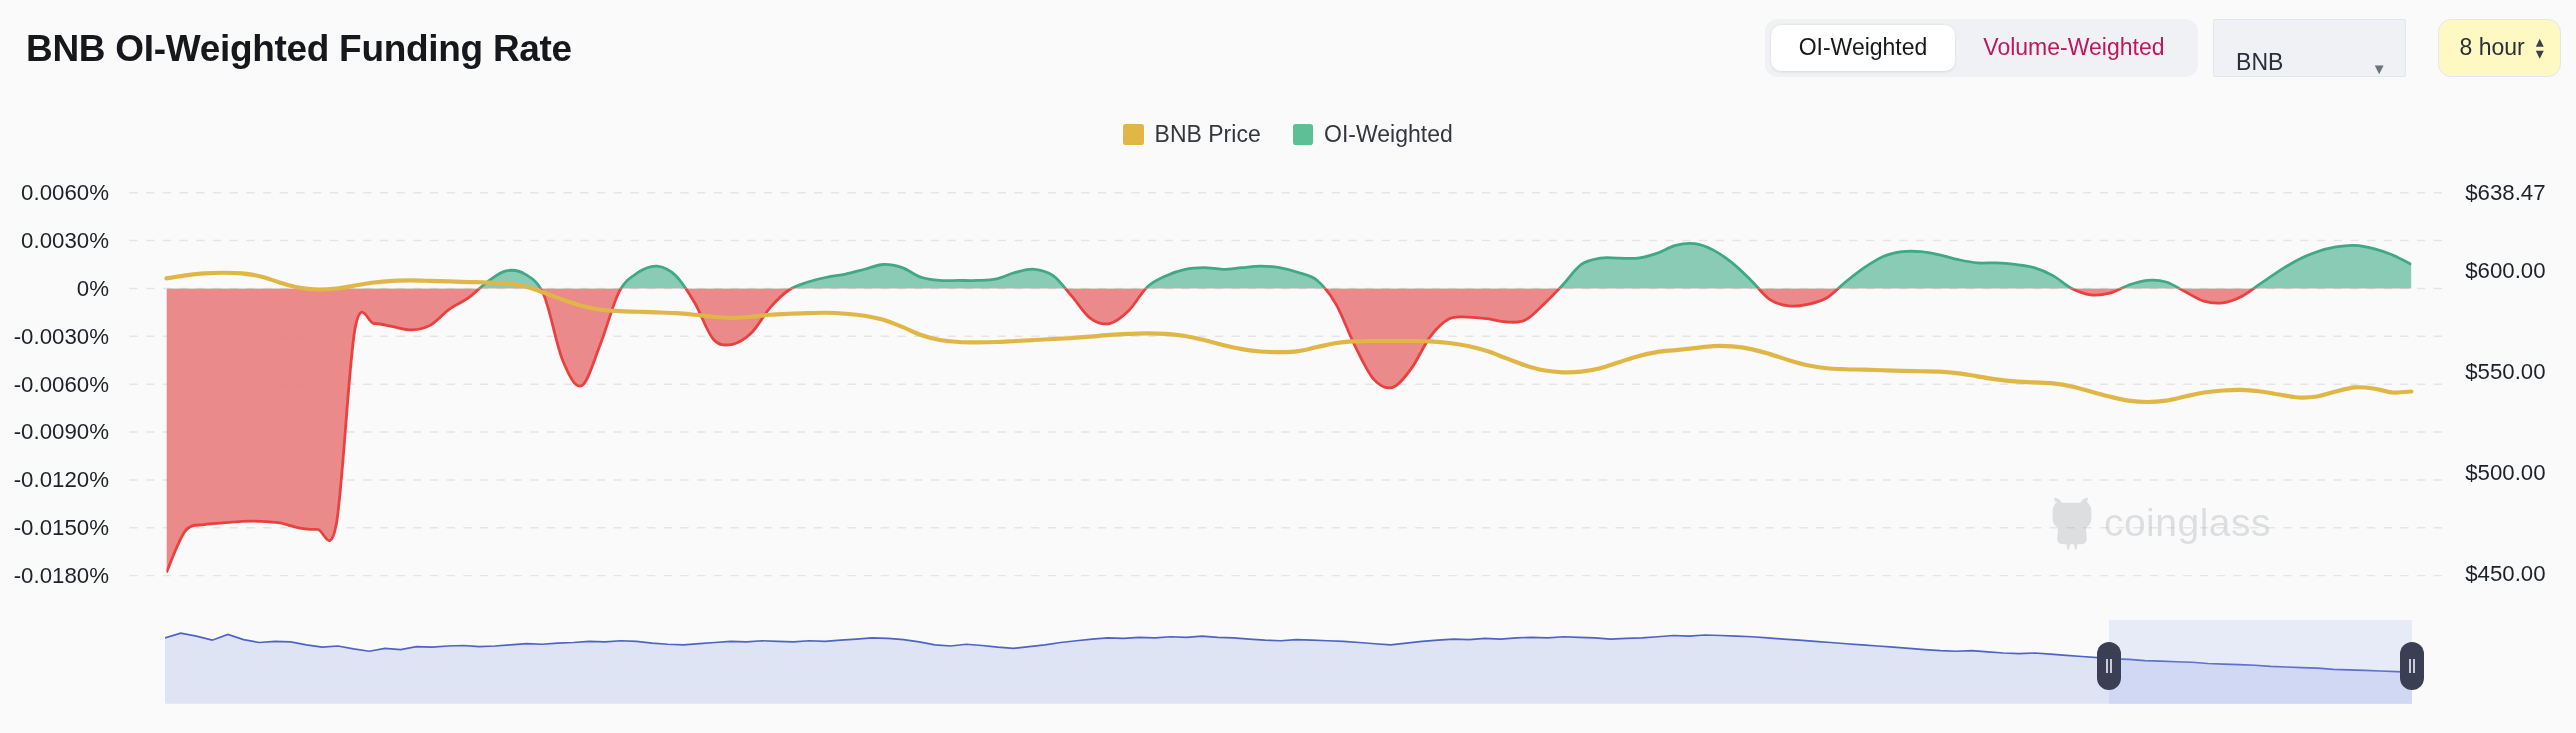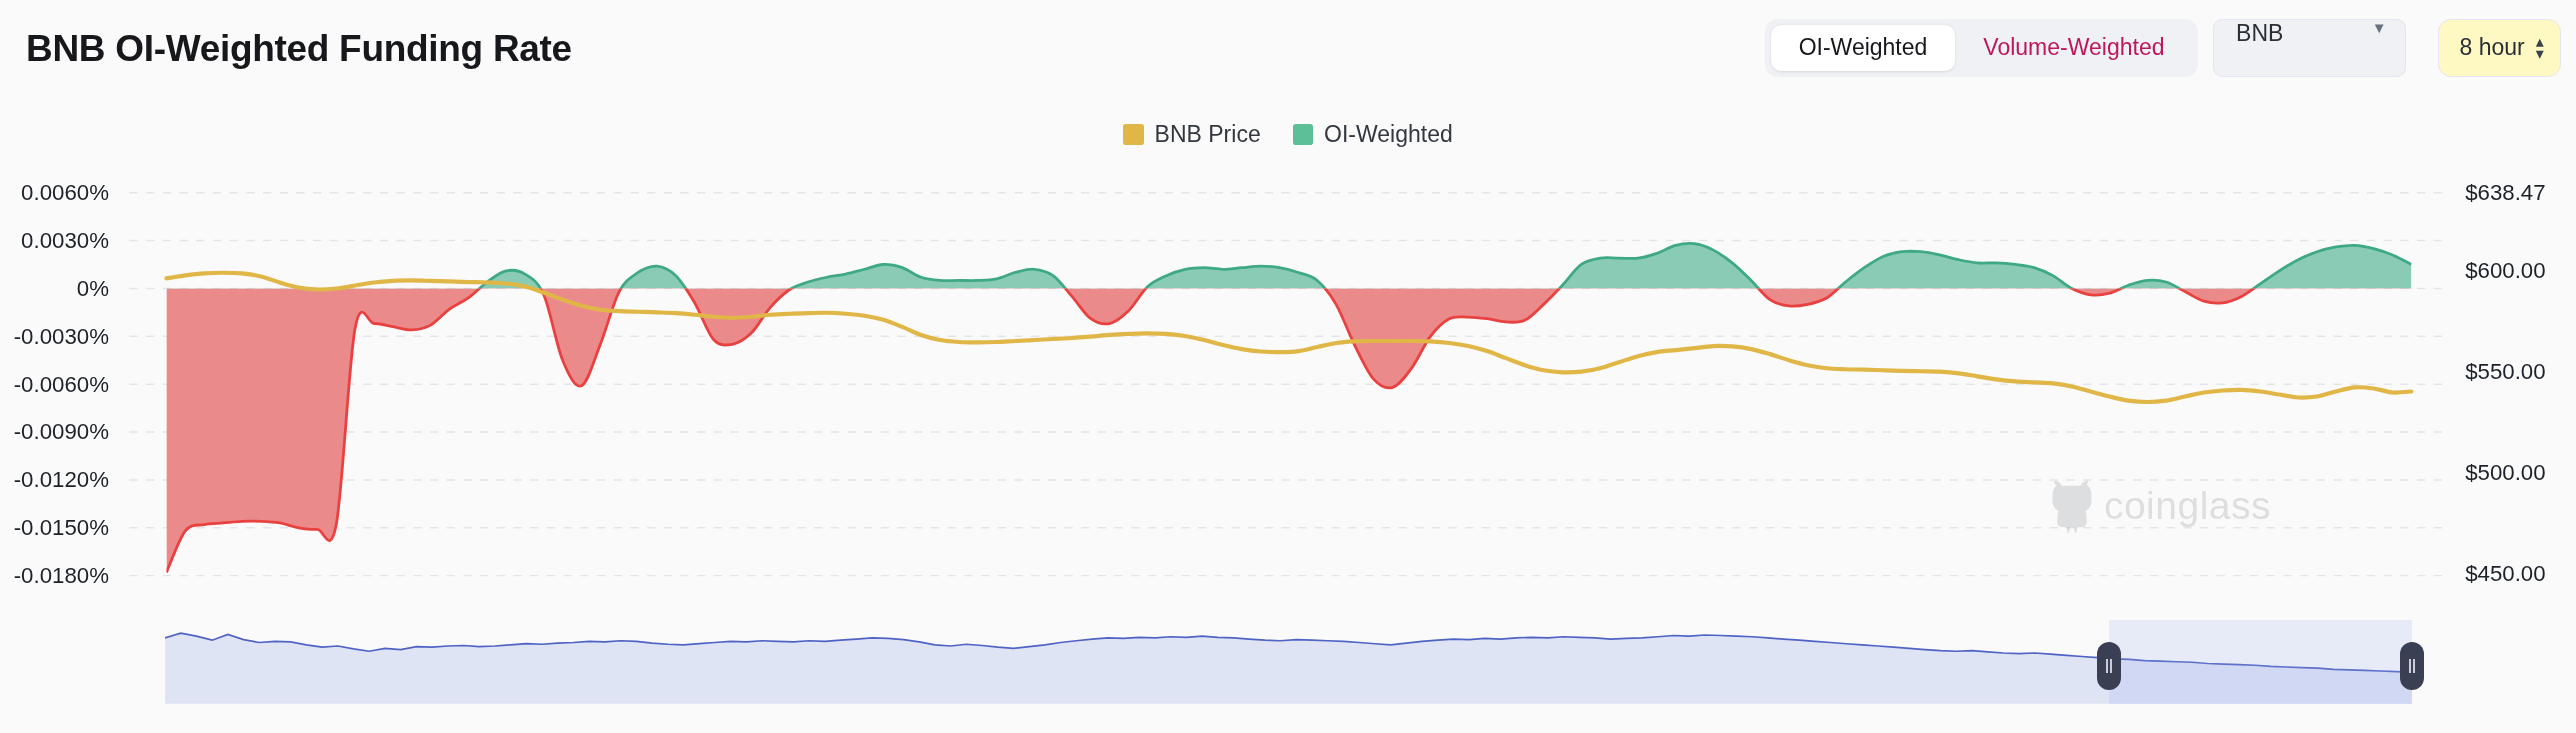--- a/index.html
+++ b/index.html
@@ -29,23 +29,23 @@
   .seg-btn {
     display: flex; align-items: center; justify-content: center;
     height: 46px; padding: 0 28px; border-radius: 10.2px;
     font-size: 23px; color: #be185d; white-space: nowrap;
     background: transparent; border: none; cursor: pointer;
     font-family: "Liberation Sans", sans-serif;
   }
   .seg-btn.active { background: #FFFFFF; color: #16181c; font-weight: 500; box-shadow: 0 0.9px 2.8px rgba(0,0,0,.10); }
 
   .select-box {
-    display: flex; align-items: flex-start; justify-content: space-between;
+    display: flex; align-items: flex-end; justify-content: space-between;
     height: 58px; min-width: 193px; padding: 0 18.6px 0 22px;
-    background: #EFF1F5; border: 0.9px solid #E2E6EE; border-radius: 9px;
+    background: #EFF1F5; border: 0.9px solid #E2E6EE; border-radius: 2px;
     font-size: 23px; color: #2b2f38; cursor: pointer;
   }
   .select-box .caret { margin-left: 32px; font-size: 15px; color: #6b7280; line-height: 1; }
 
   .stepper-box {
     display: flex; align-items: center; gap: 11px;
     height: 58px; padding: 0 16.7px 0 20.4px;
     background: #fef9c3; border: 0.9px solid #E2E6EE; border-radius: 13px;
     font-size: 23px; color: #2b2f38; cursor: pointer; white-space: nowrap; margin-left: 17px;
   }
@@ -62,21 +62,21 @@
 
   
   .chart-wrap { position: absolute; left: 0; top: 163px; width: 2360px; height: 436px; }
   .chart-svg { position: absolute; left: 0; top: 0; }
 
   .axis-label { font-size: 24px; fill: #1d2129; font-family: "Liberation Sans", sans-serif; }
   .axis-label-left { text-anchor: end; }
   .axis-label-right { text-anchor: start; }
   .xaxis-label { font-size: 25px; fill: #16181c; text-anchor: middle; font-family: "Liberation Sans", sans-serif; }
 
-  .watermark { position: absolute; right: 89px; top: 316px; opacity: .30; display: flex; align-items: center; gap: 7px; }
+  .watermark { position: absolute; right: 89px; top: 333px; opacity: .30; display: flex; align-items: center; gap: 7px; }
   .watermark .wm-text { font-size: 39px; color: #9AA0A6; font-weight: 500; letter-spacing: 0.5px; }
 
   
   .navigator { position: absolute; left: 165px; top: 620px; width: 2247px; height: 84px; }
   .nav-svg { position: absolute; left: 0; top: 0; }
   .nav-mask { position: absolute; top: 0; height: 84px; background: rgba(157,170,235,.20); }
   .nav-handle {
     position: absolute; top: 22px; width: 24px; height: 48px;
     background: #3B3F54; border-radius: 12px; cursor: ew-resize;
     display: flex; align-items: center; justify-content: center; gap: 2.8px;

